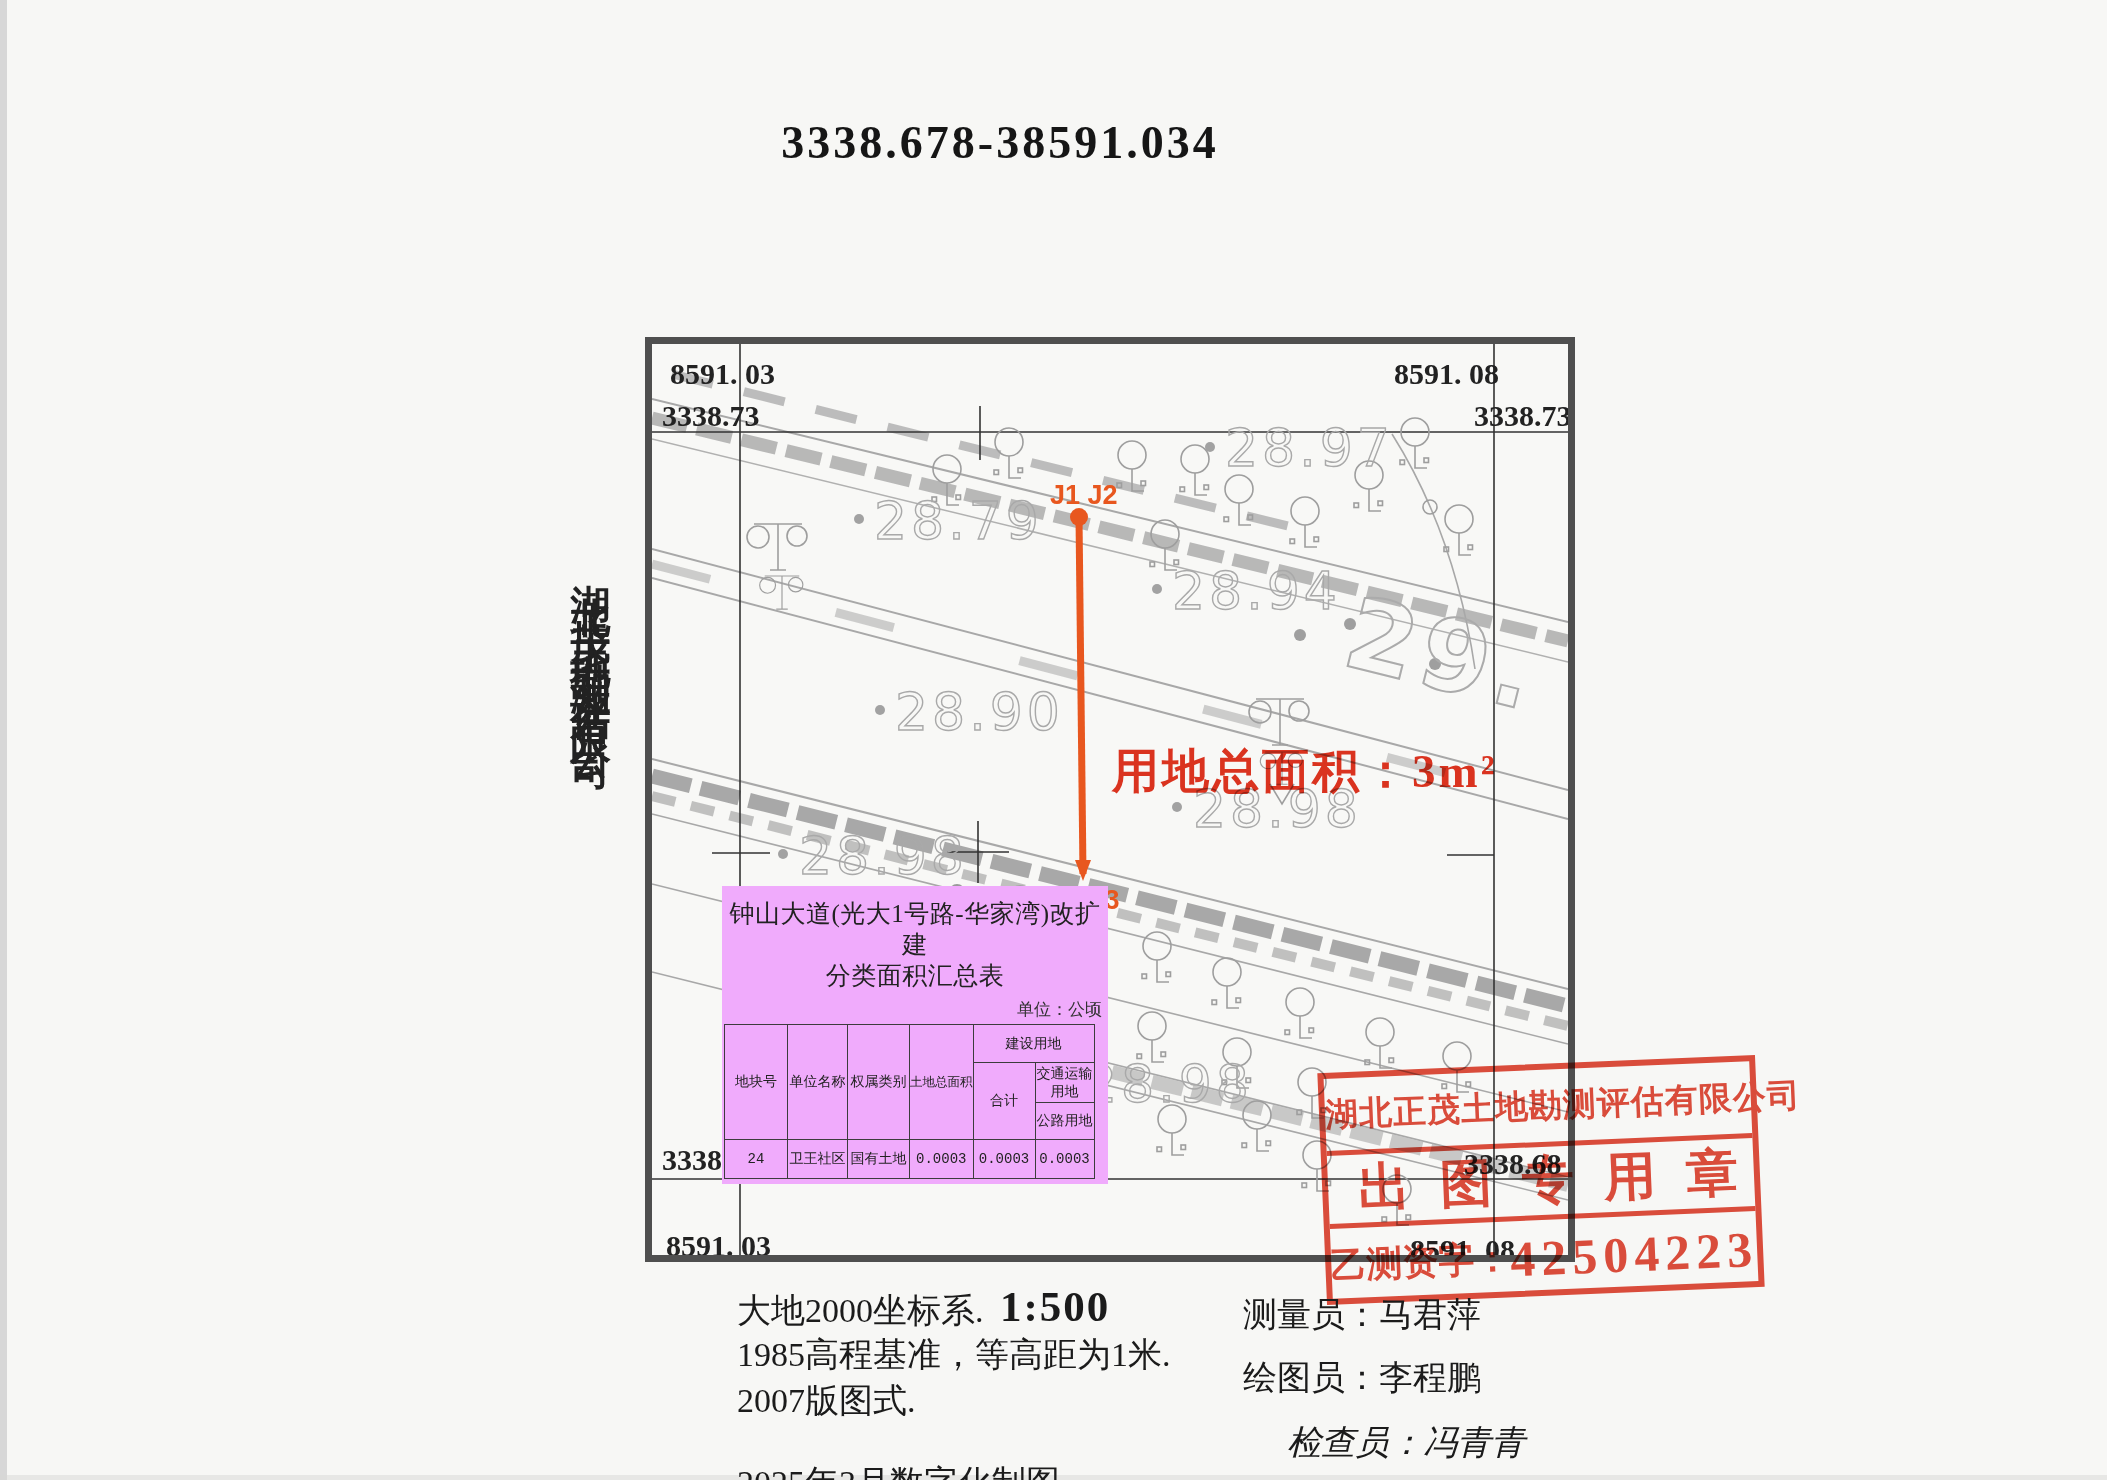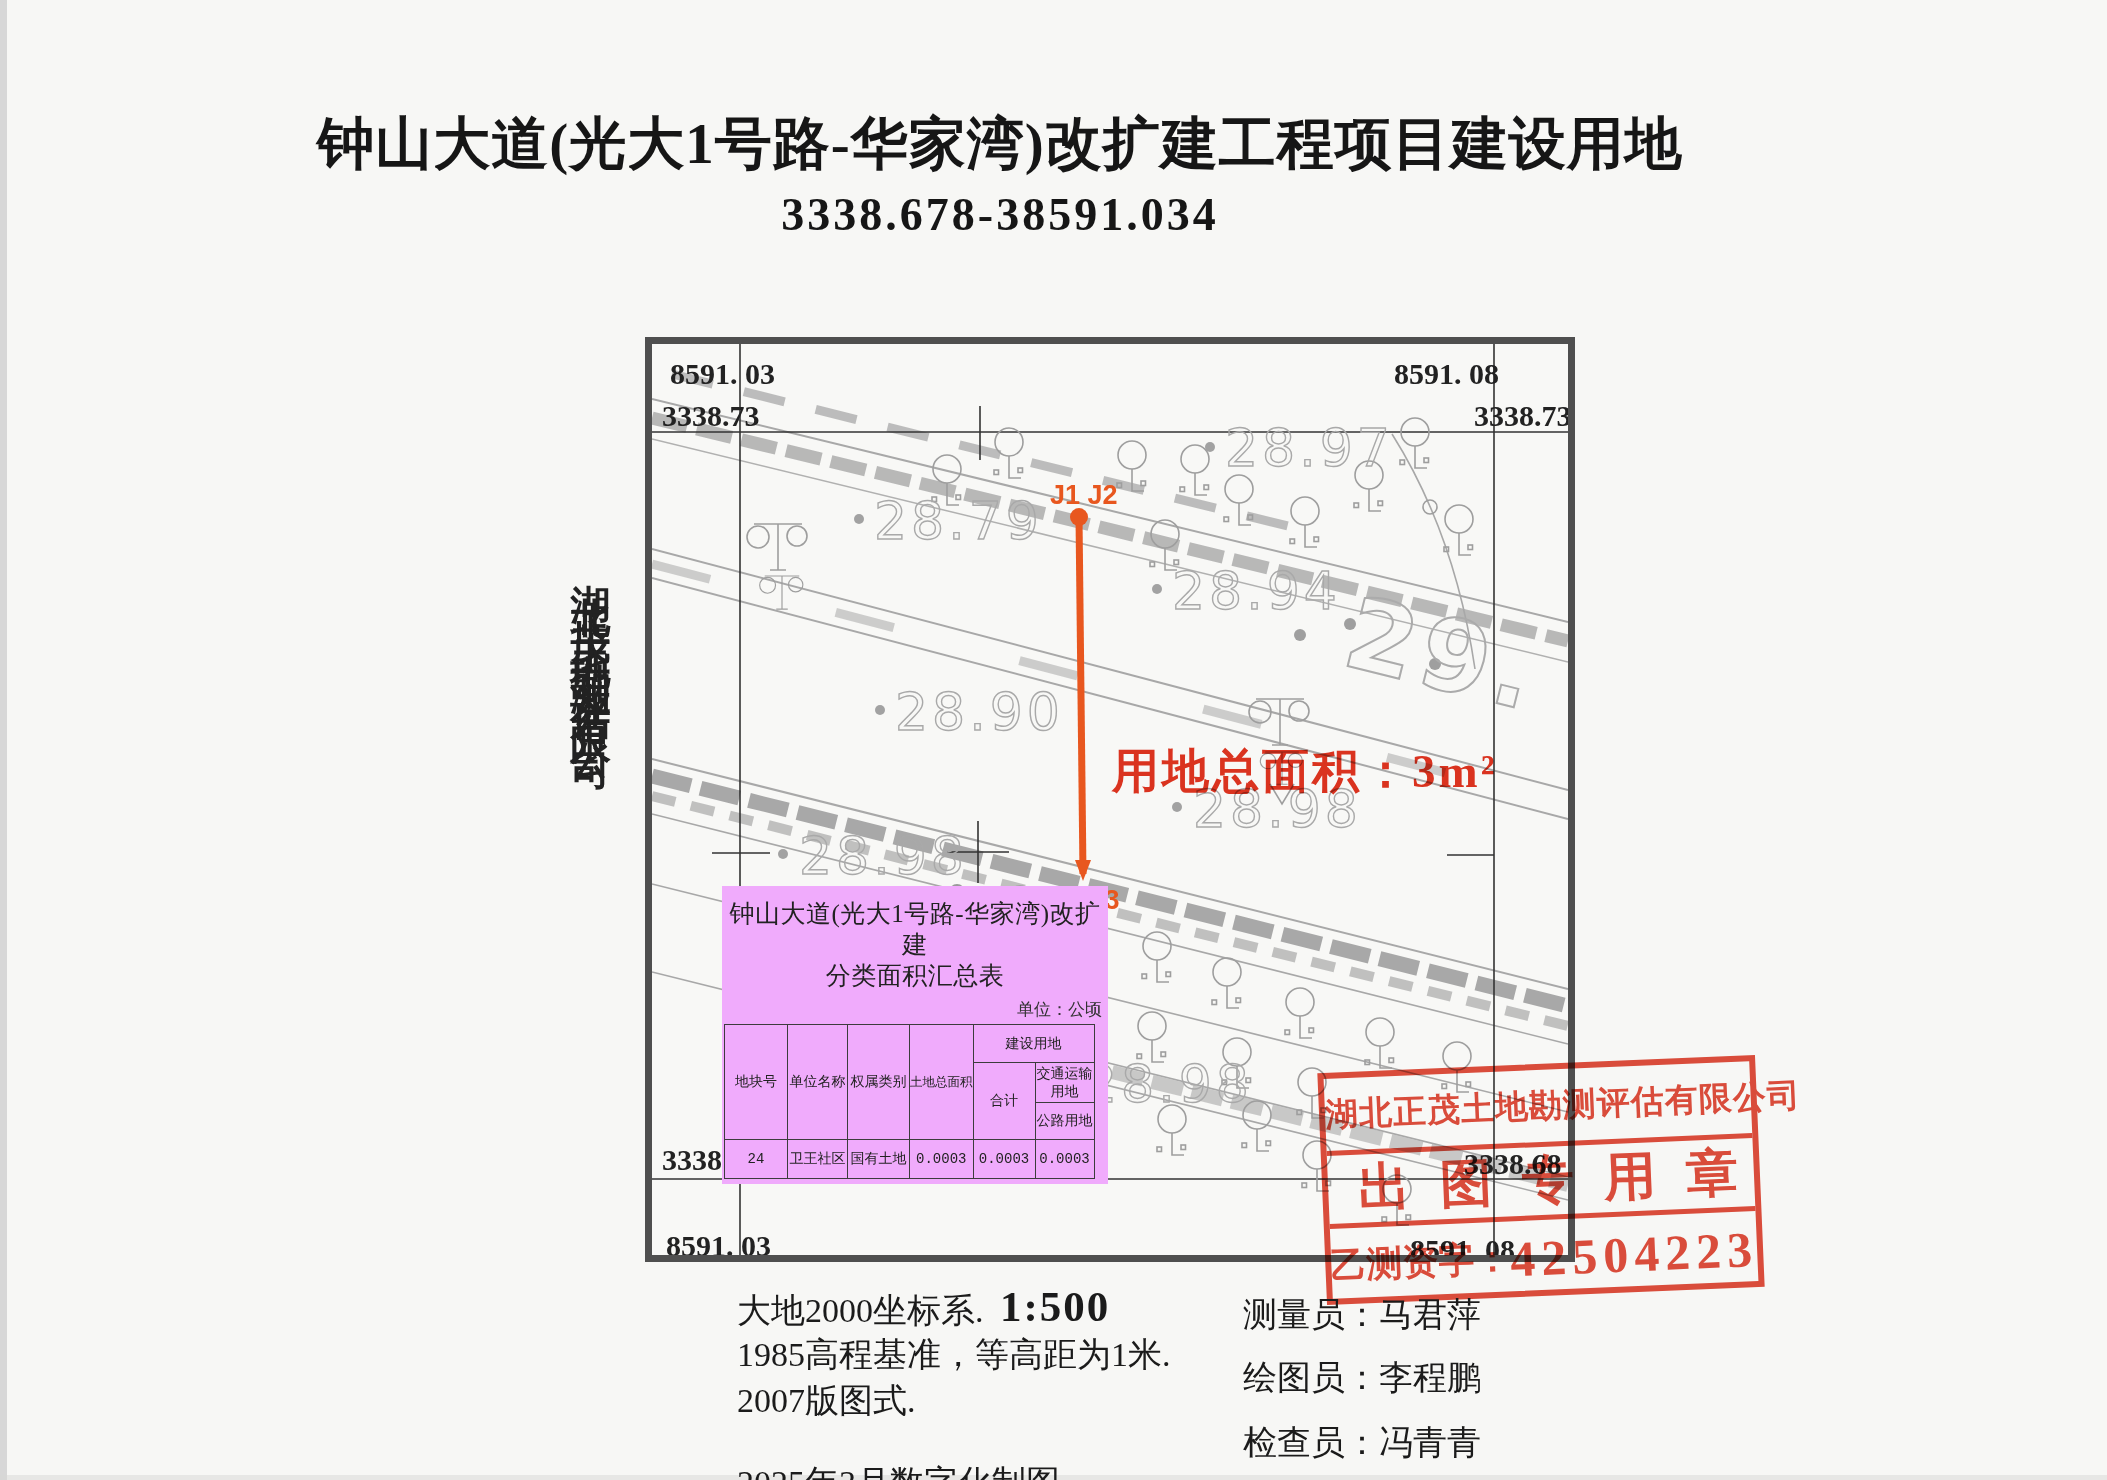--- a/index.html
+++ b/index.html
@@ -74,21 +74,20 @@
   .foot{position:absolute;font-size:34px;color:#1b1b1b;font-family:"Liberation Serif","DejaVu Serif",serif;font-weight:500;white-space:nowrap;}
   .foot-scale{font-size:43px;font-weight:700;letter-spacing:2px;}
 </style>
 </head>
 <body>
 
 <div class="scan-edge"></div>
 <div class="scan-edge-b"></div>
 
 <div class="title-block">
-  <div class="title-l1">钟山大道(光大1号路-华家湾)改扩建工程项目建设用地</div>
   <div class="title-l3">3338.678-38591.034</div>
 </div>
 
 <div class="company-vert">湖北正茂土地勘测评估有限公司</div>
 
 <div class="map">
 <svg width="916" height="911" viewBox="0 0 916 911">
   <defs>
     <g id="treeSym">
       <circle cx="0" cy="0" r="14"></circle>
@@ -291,13 +290,13 @@
   </div>
 </div>
 
 <div class="foot" style="left:737px;top:1288px;">大地2000坐标系.</div>
 <div class="foot foot-scale" style="left:1000px;top:1282px;">1:500</div>
 <div class="foot" style="left:737px;top:1332px;">1985高程基准，等高距为1米.</div>
 <div class="foot" style="left:737px;top:1378px;">2007版图式.</div>
 <div class="foot" style="left:737px;top:1422px;margin-top:38px;">2025年3月数字化制图.</div>
 <div class="foot" style="left:1243px;top:1292px;">测量员：马君萍</div>
 <div class="foot" style="left:1243px;top:1355px;">绘图员：李程鹏</div>
-<div class="foot" style="left:1243px;top:1420px;">检查员：冯青青</div>
+<div class="foot" style="left:1287px;top:1420px;font-style:italic;">检查员：冯青青</div>
 
 </body></html>

